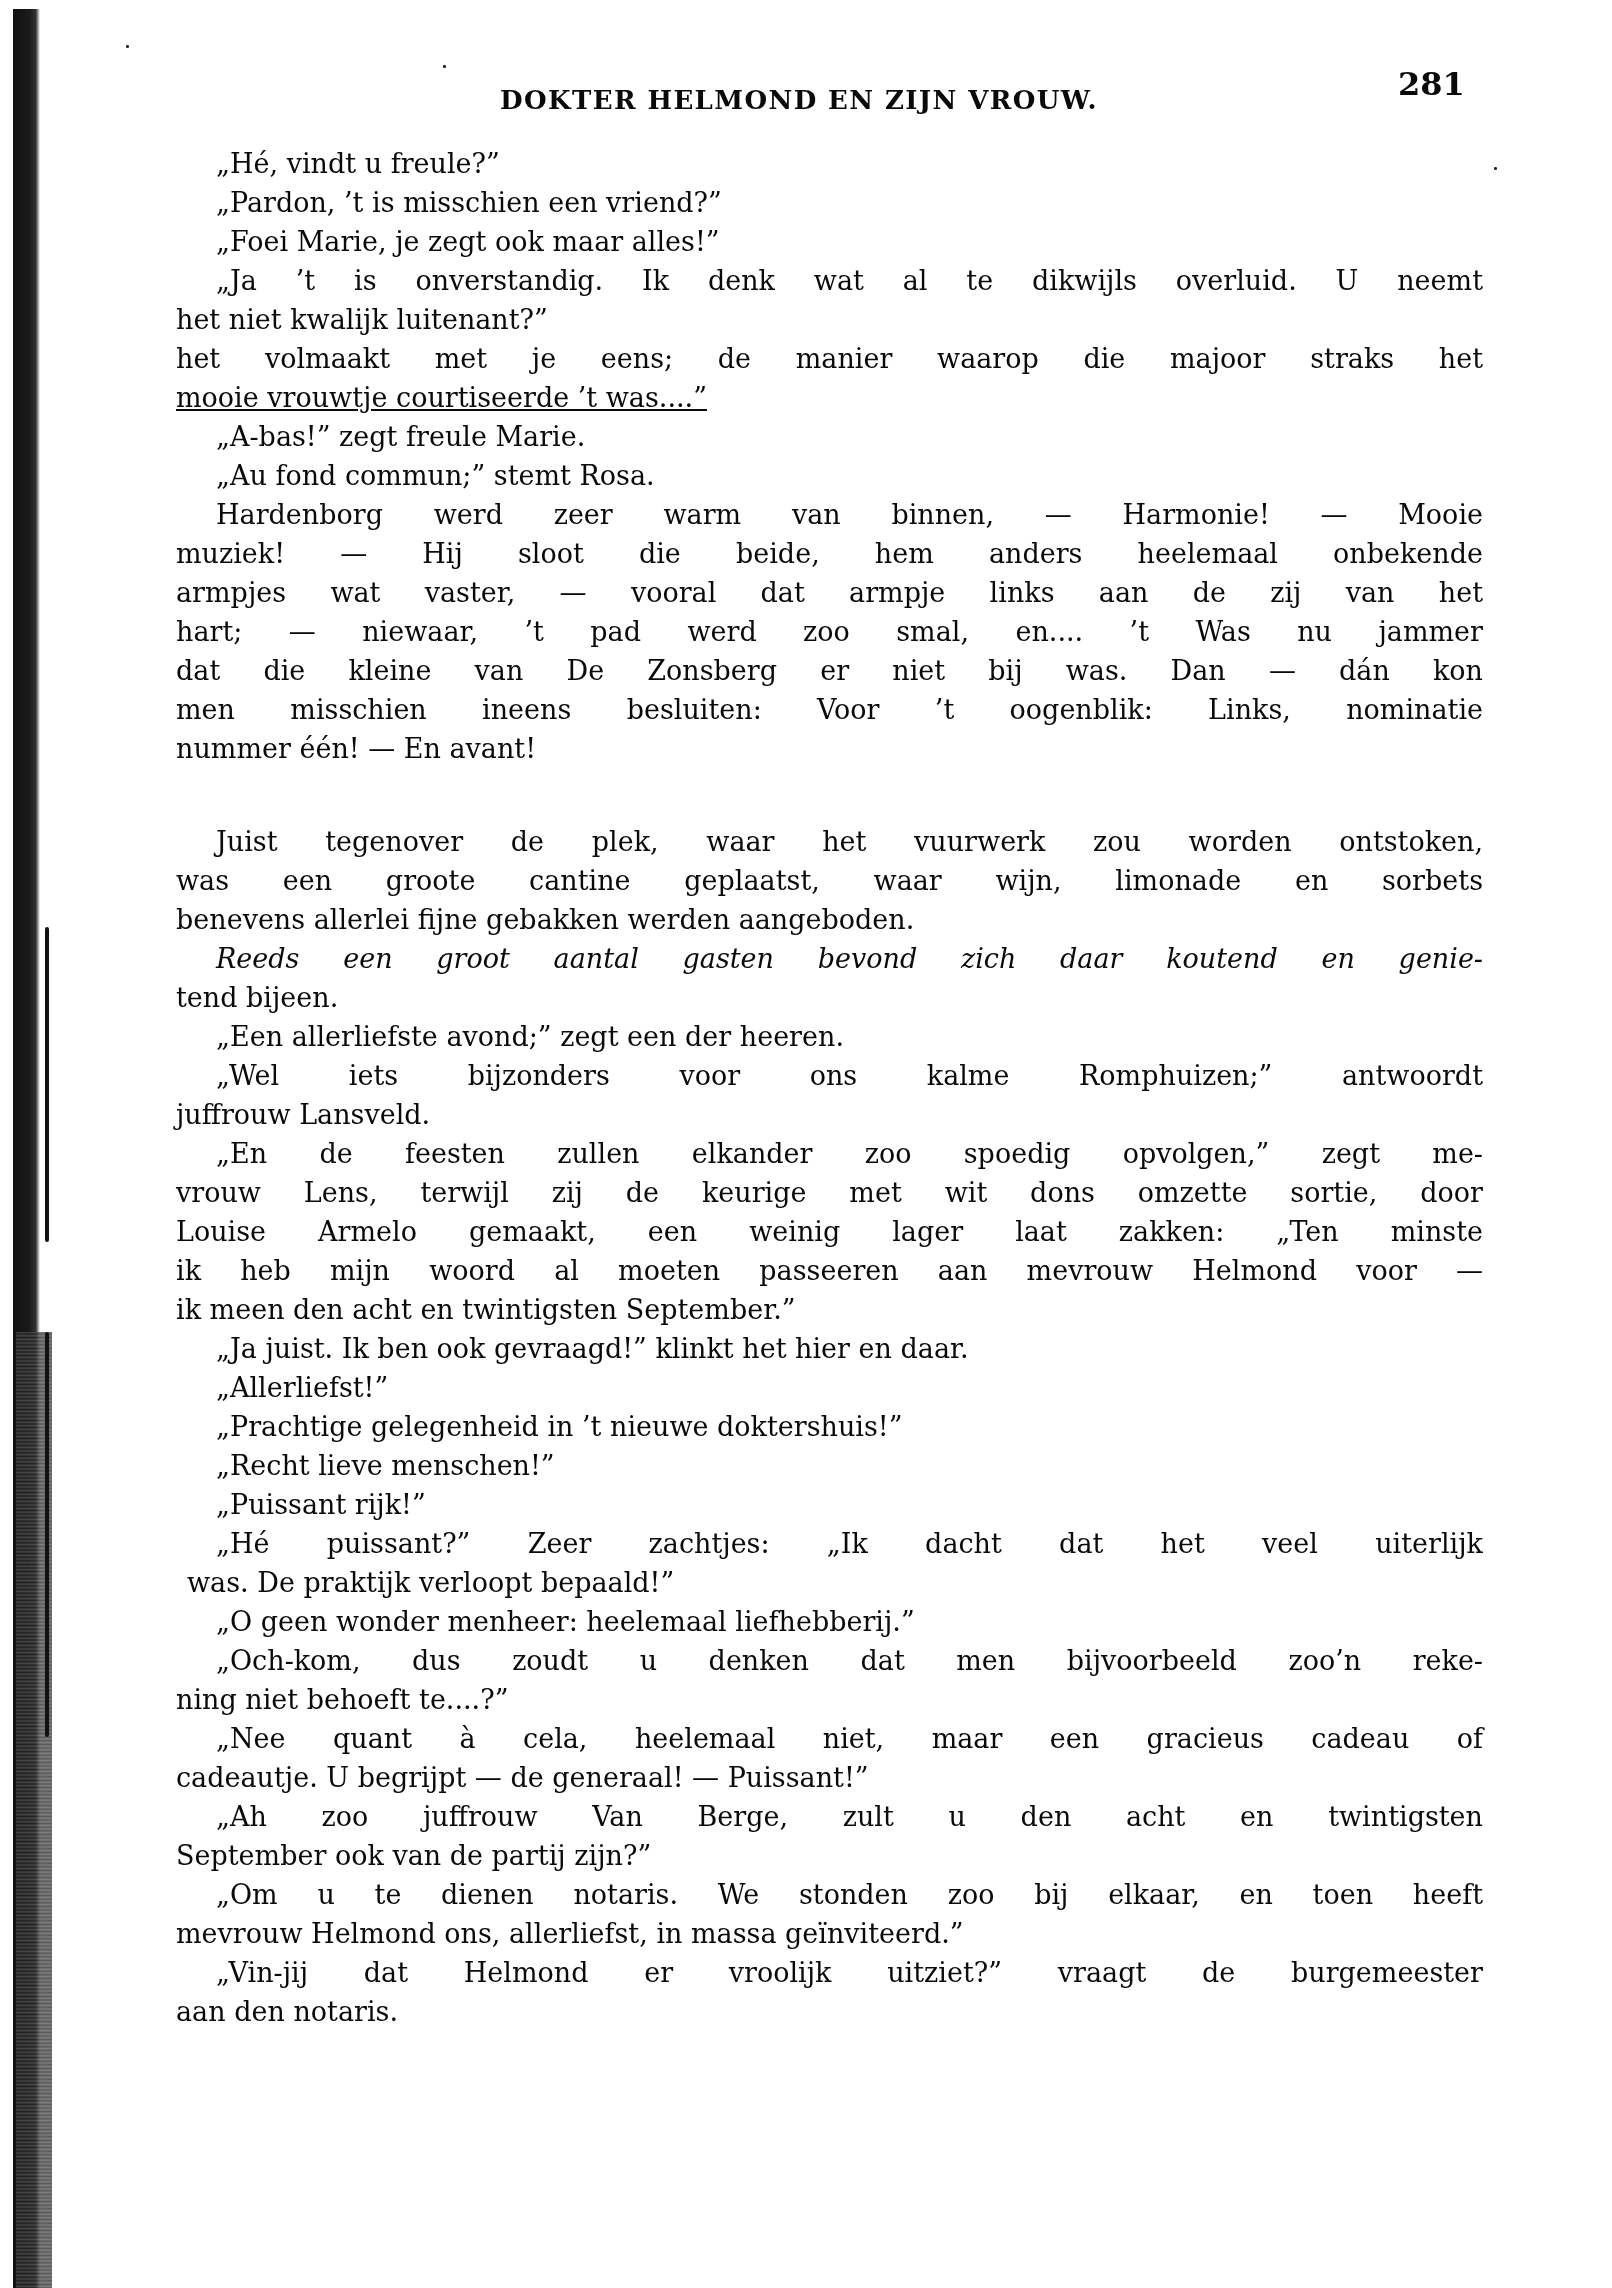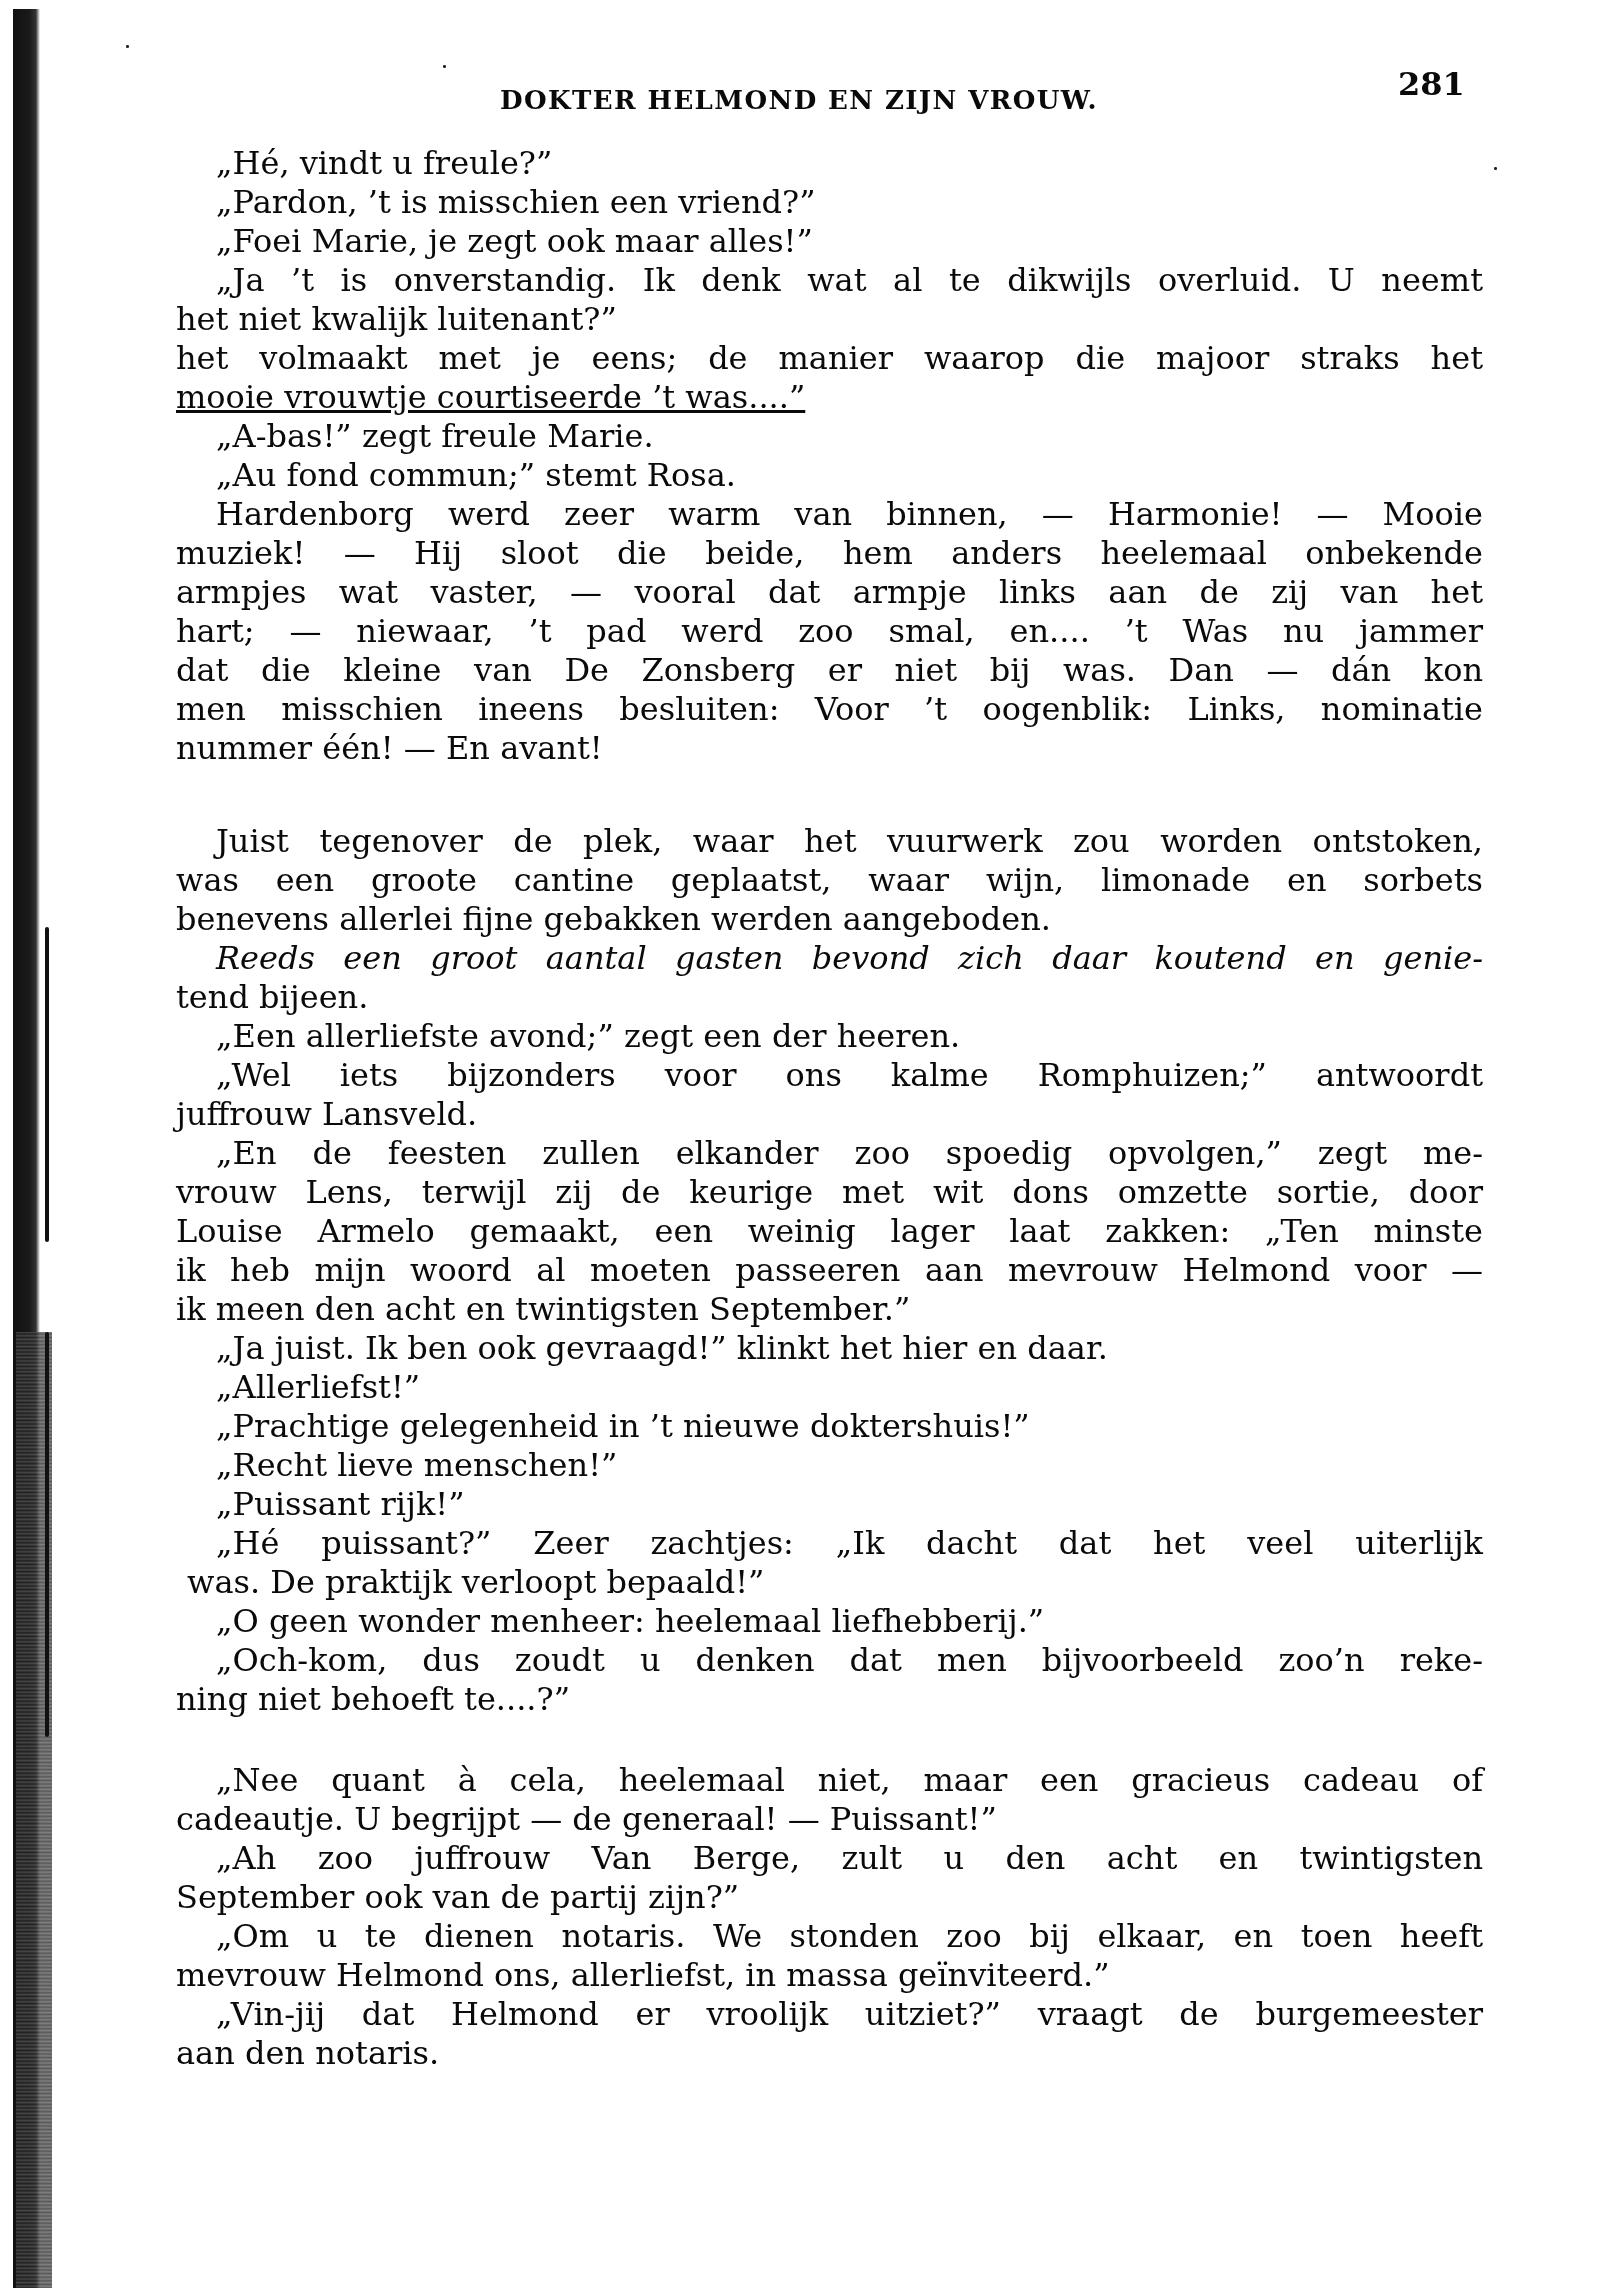--- a/index.html
+++ b/index.html
@@ -29,21 +29,21 @@
       font-family: "DejaVu Serif", serif; font-weight: bold; font-size: 26px; letter-spacing: 1.4px;
     }
     .page-number {
       position: absolute; left: 1398px; top: 65px;
       font-family: "DejaVu Serif", serif; font-weight: bold; font-size: 32px;
     }
     .text {
       position: absolute; left: 176px; top: 144px; width: 1307px;
     }
     .line {
-      display: block; font-size: 32px; line-height: 39px; white-space: nowrap;
+      display: block; font-size: 27px; line-height: 39px; white-space: nowrap;
       text-align: justify; text-align-last: justify; height: 39px;
       transform-origin: left center;
     }
     .line.indent { padding-left: 40px; }
     .line.last { text-align-last: left; }
     .gap { height: 54px; }
   </style>
 </head>
 <body>
 
@@ -97,21 +97,21 @@
       <span class="line indent last" style="display: block;">„Ja juist. Ik ben ook gevraagd!” klinkt het hier en daar.</span>
       <span class="line indent last" style="display: block;">„Allerliefst!”</span>
       <span class="line indent last" style="display: block;">„Prachtige gelegenheid in ’t nieuwe doktershuis!”</span>
       <span class="line indent last" style="display: block;">„Recht lieve menschen!”</span>
       <span class="line indent last" style="display: block;">„Puissant rijk!”</span>
       <span class="line indent" style="display: block;">„Hé puissant?” Zeer zachtjes: „Ik dacht dat het veel uiterlijk</span>
       <span class="line last" style="display: block; margin-left: 11px;">was. De praktijk verloopt bepaald!”</span>
       <span class="line indent last" style="display: block;">„O geen wonder menheer: heelemaal liefhebberij.”</span>
       <span class="line indent" style="display: block;">„Och-kom, dus zoudt u denken dat men bijvoorbeeld zoo’n reke-</span>
       <span class="line last" style="display: block;">ning niet behoeft te....?”</span>
-      <span class="line indent" style="display: block; margin-top: 42px;">„Nee quant à cela, heelemaal niet, maar een gracieus cadeau of</span>
+      <span class="line indent" style="display: block;">„Nee quant à cela, heelemaal niet, maar een gracieus cadeau of</span>
       <span class="line last" style="display: block;">cadeautje. U begrijpt — de generaal! — Puissant!”</span>
       <span class="line indent" style="display: block;">„Ah zoo juffrouw Van Berge, zult u den acht en twintigsten</span>
       <span class="line last" style="display: block;">September ook van de partij zijn?”</span>
       <span class="line indent" style="display: block;">„Om u te dienen notaris. We stonden zoo bij elkaar, en toen heeft</span>
       <span class="line last" style="display: block;">mevrouw Helmond ons, allerliefst, in massa geïnviteerd.”</span>
       <span class="line indent" style="display: block;">„Vin-jij dat Helmond er vroolijk uitziet?” vraagt de burgemeester</span>
       <span class="line last" style="display: block;">aan den notaris.</span>
     </div>
 </main>
 

